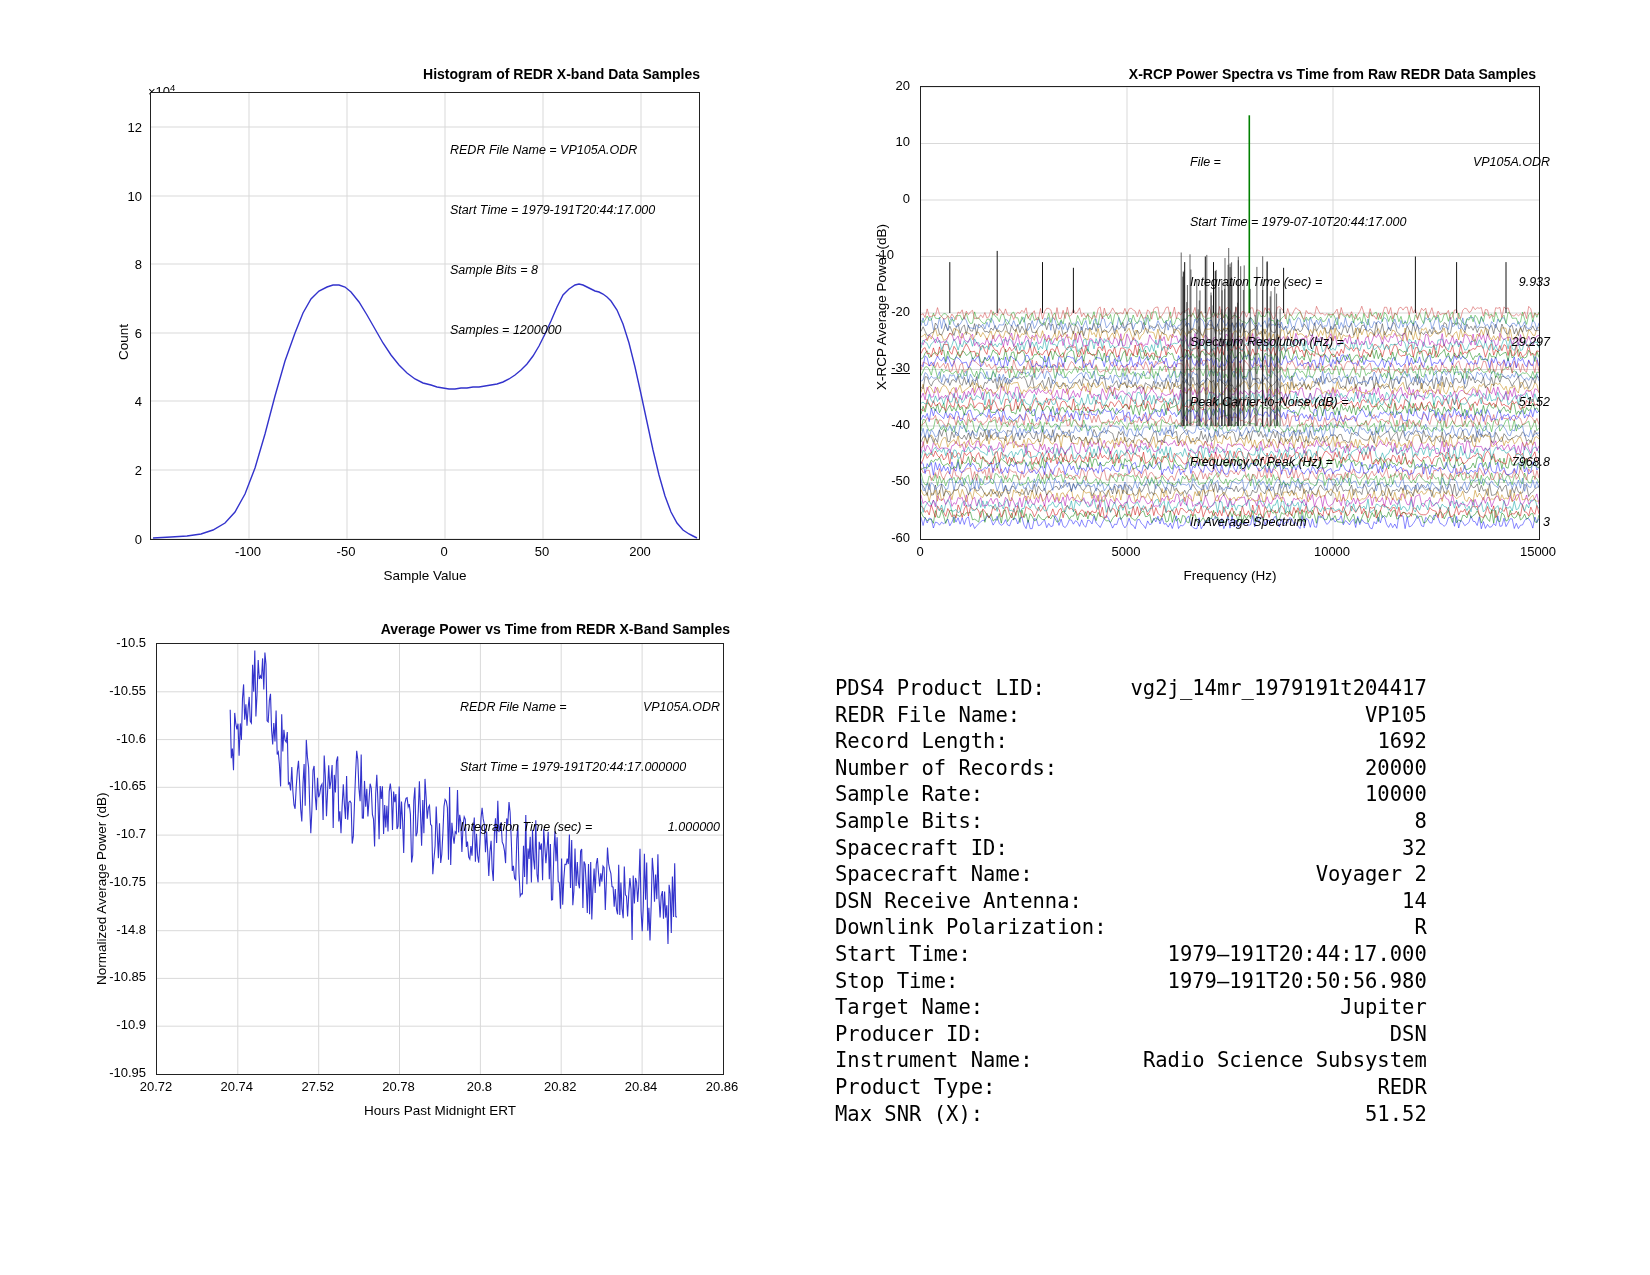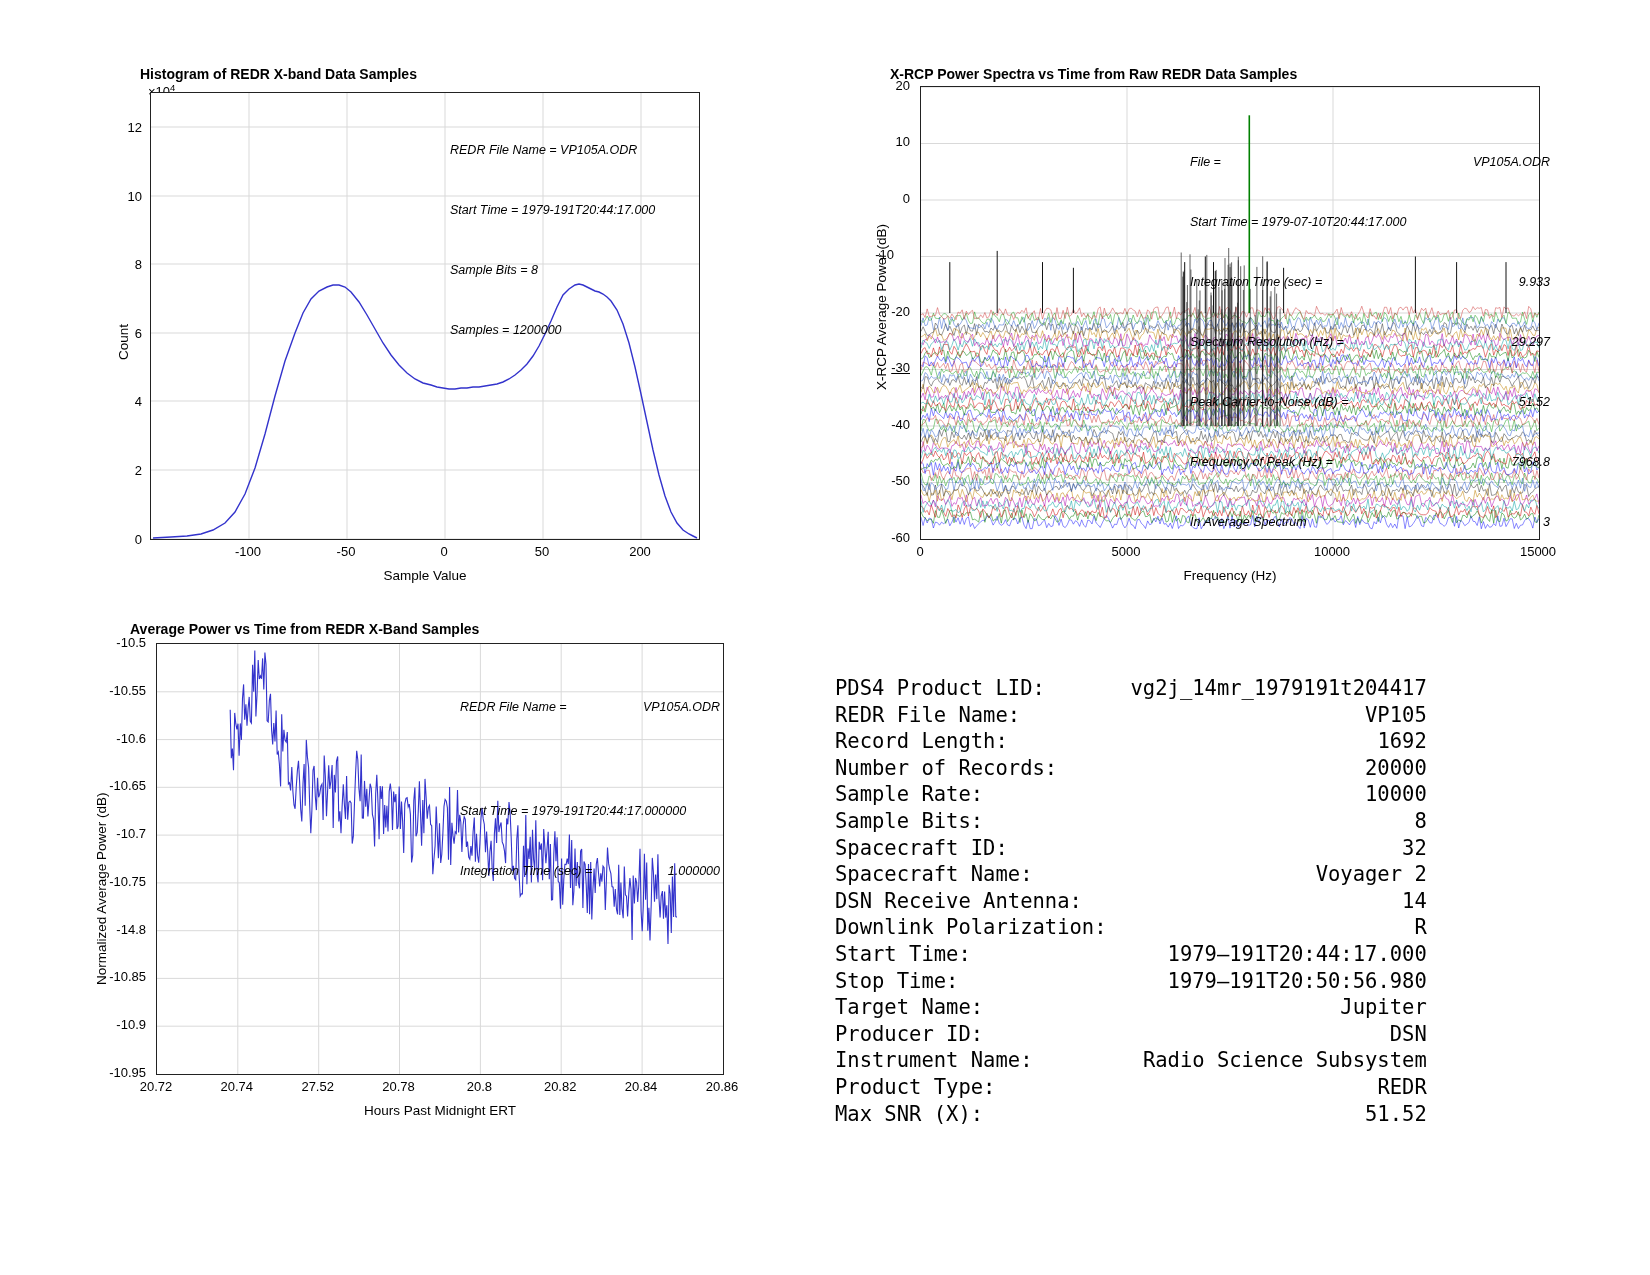--- a/index.html
+++ b/index.html
@@ -1,21 +1,21 @@
 <!DOCTYPE html>
 <html><head>
 <meta charset="utf-8">
 <style>
   html,body{margin:0;padding:0;background:#ffffff;}
   body{width:1650px;height:1275px;font-family:"Liberation Sans",sans-serif;color:#000;position:relative;overflow:hidden;}
   .page{position:relative;width:1650px;height:1275px;}
 
   .panel{position:absolute;}
 
-  .chart-title{font-size:14px;font-weight:bold;text-align:left;}
+  .chart-title{font-size:14px;font-weight:bold;text-align:right;}
   .axis-label{font-size:13.5px;}
   .tick{font-size:13px;}
 
   .plotbox{position:absolute;border:1px solid #222;background:#fff;box-sizing:border-box;}
 
   .ylabel-rot{position:absolute;transform-origin:left top;transform:rotate(-90deg);white-space:nowrap;font-size:13.5px;}
 
   .annot{position:absolute;font-size:12.5px;line-height:20px;white-space:pre;font-style:italic;}
   .annot-row{display:flex;justify-content:flex-end;}
   .annot-lbl{white-space:pre;}
@@ -90,21 +90,21 @@
     <div class="annot" style="left:340px;top:40px;">
       <div>REDR File Name = VP105A.ODR</div>
       <div>Start Time = 1979-191T20:44:17.000</div>
       <div>Sample Bits = 8</div>
       <div>Samples = 1200000</div>
     </div>
   </div>
 
   <div class="panel" style="left:860px;top:60px;width:700px;height:530px;">
 
-    <div class="chart-title" style="position:absolute;left:30px;top:6px;width:660px;">X-RCP Power Spectra vs Time from Raw REDR Data Samples</div>
+    <div class="chart-title" style="position:absolute;left:16px;top:6px;width:660px;">X-RCP Power Spectra vs Time from Raw REDR Data Samples</div>
 
     <div class="plotbox" style="left:60px;top:26px;width:620px;height:454px;">
       <svg width="618" height="452" viewBox="0 0 618 452">
         <g stroke="#d9d9d9" stroke-width="1">
           <line x1="0" y1="0" x2="618" y2="0"></line>
           <line x1="0" y1="56.5" x2="618" y2="56.5"></line>
           <line x1="0" y1="113" x2="618" y2="113"></line>
           <line x1="0" y1="169.5" x2="618" y2="169.5"></line>
           <line x1="0" y1="226" x2="618" y2="226"></line>
           <line x1="0" y1="282.5" x2="618" y2="282.5"></line>
@@ -343,21 +343,21 @@
     <div class="axis-label" style="position:absolute;left:76px;top:488px;width:568px;text-align:center;">Hours Past Midnight ERT</div>
 
     <div class="ylabel-rot" style="left:14px;top:370px;">Normalized Average Power (dB)</div>
 
     <div class="annot" style="left:380px;top:42px;width:260px;">
       <div class="annot-row">
         <span class="annot-lbl" style="flex:1;">REDR File Name =</span>
         <span class="annot-val" style="width:100px;">VP105A.ODR</span>
       </div>
       <div class="annot-row">
-        <span class="annot-lbl" style="flex:1;margin-top:44px;">Start Time = 1979-191T20:44:17.000000</span>
+        <span class="annot-lbl" style="flex:1;">Start Time = 1979-191T20:44:17.000000</span>
         <span class="annot-val" style="width:0px;"></span>
       </div>
       <div class="annot-row">
         <span class="annot-lbl" style="flex:1;">Integration Time (sec) =</span>
         <span class="annot-val" style="width:100px;">1.000000</span>
       </div>
     </div>
   </div>
 
   <div class="info" style="left:835px;top:675px;width:760px;">

